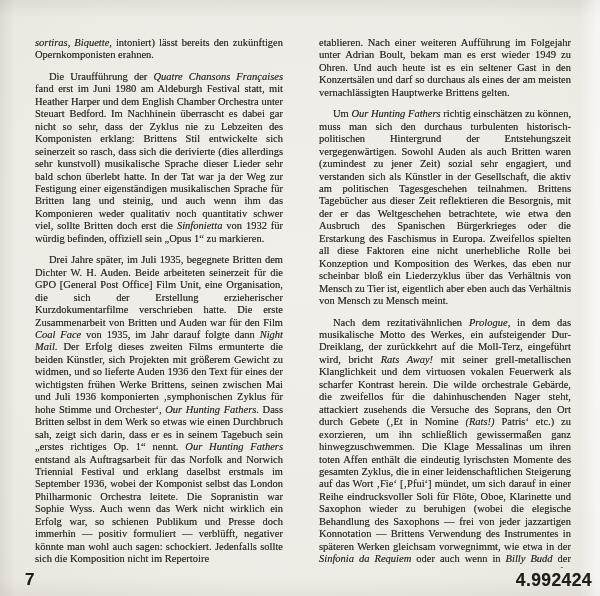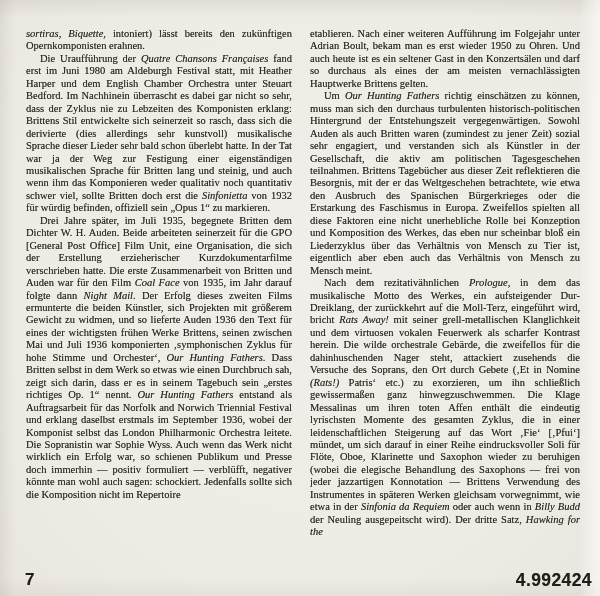--- a/index.html
+++ b/index.html
@@ -27,21 +27,21 @@
     overflow: hidden;
     text-align: justify;
     font-size: 10.5px;
     line-height: 12.45px;
     color: #2e2a25;
     text-shadow: 0 0 0.45px rgba(52,46,40,0.65);
     hyphens: none;
   }
   .col-left  { left: 26px;  }
   .col-right { left: 310px; width: 270px; }
-  .col p { margin: 0; padding: 0; }
+  .col p { margin: 9px; padding: 0; }
   .col p.indent { text-indent: 14px; }
   .col i { font-style: italic; }
   .footer-num {
     position: absolute;
     font-family: "Liberation Sans", "DejaVu Sans", sans-serif;
     font-weight: bold;
     color: #221f1b;
     text-shadow: 0 0 0.5px rgba(34,31,27,0.6);
   }
   .page-num {
@@ -59,19 +59,19 @@
 </head>
 <body>
 
 <div class="page">
   <div class="col col-left">
       <p><i>sortiras, Biquette,</i><span> intoniert) lässt bereits den zukünftigen Opernkomponisten erahnen.</span></p>
       <p class="indent"><span>Die Uraufführung der </span><i>Quatre Chansons Françaises</i><span> fand erst im Juni 1980 am Aldeburgh Festival statt, mit Heather Harper und dem English Chamber Orchestra unter Steuart Bedford. Im Nachhinein überrascht es dabei gar nicht so sehr, dass der Zyklus nie zu Lebzeiten des Komponisten erklang: Brittens Stil entwickelte sich seinerzeit so rasch, dass sich die derivierte (dies allerdings sehr kunstvoll) musikalische Sprache dieser Lieder sehr bald schon überlebt hatte. In der Tat war ja der Weg zur Festigung einer eigenständigen musikalischen Sprache für Britten lang und steinig, und auch wenn ihm das Komponieren weder qualitativ noch quantitativ schwer viel, sollte Britten doch erst die </span><i>Sinfonietta</i><span> von 1932 für würdig befinden, offiziell sein „Opus 1“ zu markieren.</span></p>
       <p class="indent"><span>Drei Jahre später, im Juli 1935, begegnete Britten dem Dichter W. H. Auden. Beide arbeiteten seinerzeit für die GPO [General Post Office] Film Unit, eine Organisation, die sich der Erstellung erzieherischer Kurzdokumentarfilme verschrieben hatte. Die erste Zusammenarbeit von Britten und Auden war für den Film </span><i>Coal Face</i><span> von 1935, im Jahr darauf folgte dann </span><i>Night Mail</i><span>. Der Erfolg dieses zweiten Films ermunterte die beiden Künstler, sich Projekten mit größerem Gewicht zu widmen, und so lieferte Auden 1936 den Text für eines der wichtigsten frühen Werke Brittens, seinen zwischen Mai und Juli 1936 komponierten ‚symphonischen Zyklus für hohe Stimme und Orchester‘, </span><i>Our Hunting Fathers</i><span>. Dass Britten selbst in dem Werk so etwas wie einen Durchbruch sah, zeigt sich darin, dass er es in seinem Tagebuch sein „erstes richtiges Op. 1“ nennt. </span><i>Our Hunting Fathers</i><span> entstand als Auftragsarbeit für das Norfolk and Norwich Triennial Festival und erklang daselbst erstmals im September 1936, wobei der Komponist selbst das London Philharmonic Orchestra leitete. Die Sopranistin war Sophie Wyss. Auch wenn das Werk nicht wirklich ein Erfolg war, so schienen Publikum und Presse doch immerhin — positiv formuliert — verblüfft, negativer könnte man wohl auch sagen: schockiert. Jedenfalls sollte sich die Komposition nicht im Repertoire</span></p>
     </div>
   <div class="col col-right">
-      <p><span>etablieren. Nach einer weiteren Aufführung im Folgejahr unter Adrian Boult, bekam man es erst wieder 1950 zu Ohren. Und auch heute ist es ein seltener Gast in den Konzertsälen und darf so durchaus als eines der am meisten vernachlässigten Hauptwerke Brittens gelten.</span></p>
+      <p><span>etablieren. Nach einer weiteren Aufführung im Folgejahr unter Adrian Boult, bekam man es erst wieder 1949 zu Ohren. Und auch heute ist es ein seltener Gast in den Konzertsälen und darf so durchaus als eines der am meisten vernachlässigten Hauptwerke Brittens gelten.</span></p>
       <p class="indent"><span>Um </span><i>Our Hunting Fathers</i><span> richtig einschätzen zu können, muss man sich den durchaus turbulenten historisch-politischen Hintergrund der Entstehungszeit vergegenwärtigen. Sowohl Auden als auch Britten waren (zumindest zu jener Zeit)  sozial sehr engagiert, und verstanden sich als Künstler in der Gesellschaft, die aktiv am politischen Tagesgeschehen teilnahmen. Brittens Tagebücher aus dieser Zeit reflektieren die Besorgnis, mit der er das Weltgeschehen betrachtete, wie etwa den Ausbruch des Spanischen Bürgerkrieges oder die Erstarkung des Faschismus in Europa. Zweifellos spielten all diese Faktoren eine nicht unerhebliche Rolle bei Konzeption und Komposition des Werkes, das eben nur scheinbar bloß ein Liederzyklus über das Verhältnis von Mensch zu Tier ist, eigentlich aber eben auch das Verhältnis von Mensch zu Mensch meint.</span></p>
       <p class="indent"><span>Nach dem rezitativähnlichen </span><i>Prologue</i><span>, in dem das musikalische Motto des Werkes, ein aufsteigender Dur-Dreiklang, der zurückkehrt auf die Moll-Terz, eingeführt wird, bricht </span><i>Rats Away!</i><span> mit seiner grell-metallischen Klanglichkeit und dem virtuosen vokalen Feuerwerk als scharfer Kontrast herein. Die wilde orchestrale Gebärde, die zweifellos für die dahinhuschenden Nager steht, attackiert zusehends die Versuche des Soprans, den Ort durch Gebete (‚Et in Nomine </span><i>(Rats!)</i><span> Patris‘ etc.) zu exorzieren, um ihn schließlich gewissermaßen ganz hinwegzuschwemmen. Die Klage Messalinas um ihren toten Affen enthält die eindeutig lyrischsten Momente des gesamten Zyklus, die in einer leidenschaftlichen Steigerung auf das Wort ‚Fie‘ [‚Pfui‘] mündet, um sich darauf in einer Reihe eindrucksvoller Soli für Flöte, Oboe, Klarinette und Saxophon wieder zu beruhigen (wobei die elegische Behandlung des Saxophons — frei von jeder jazzartigen Konnotation — Brittens Verwendung des Instrumentes in späteren Werken gleichsam vorwegnimmt, wie etwa in der </span><i>Sinfonia da Requiem</i><span> oder auch wenn in </span><i>Billy Budd</i><span> der Neuling ausgepeitscht wird). Der dritte Satz, </span><i>Hawking for the</i></p>
     </div>
   <div class="footer-num page-num">7</div>
   <div class="footer-num catalog-num">4.992424</div>
 </div>
 
 </body></html>

